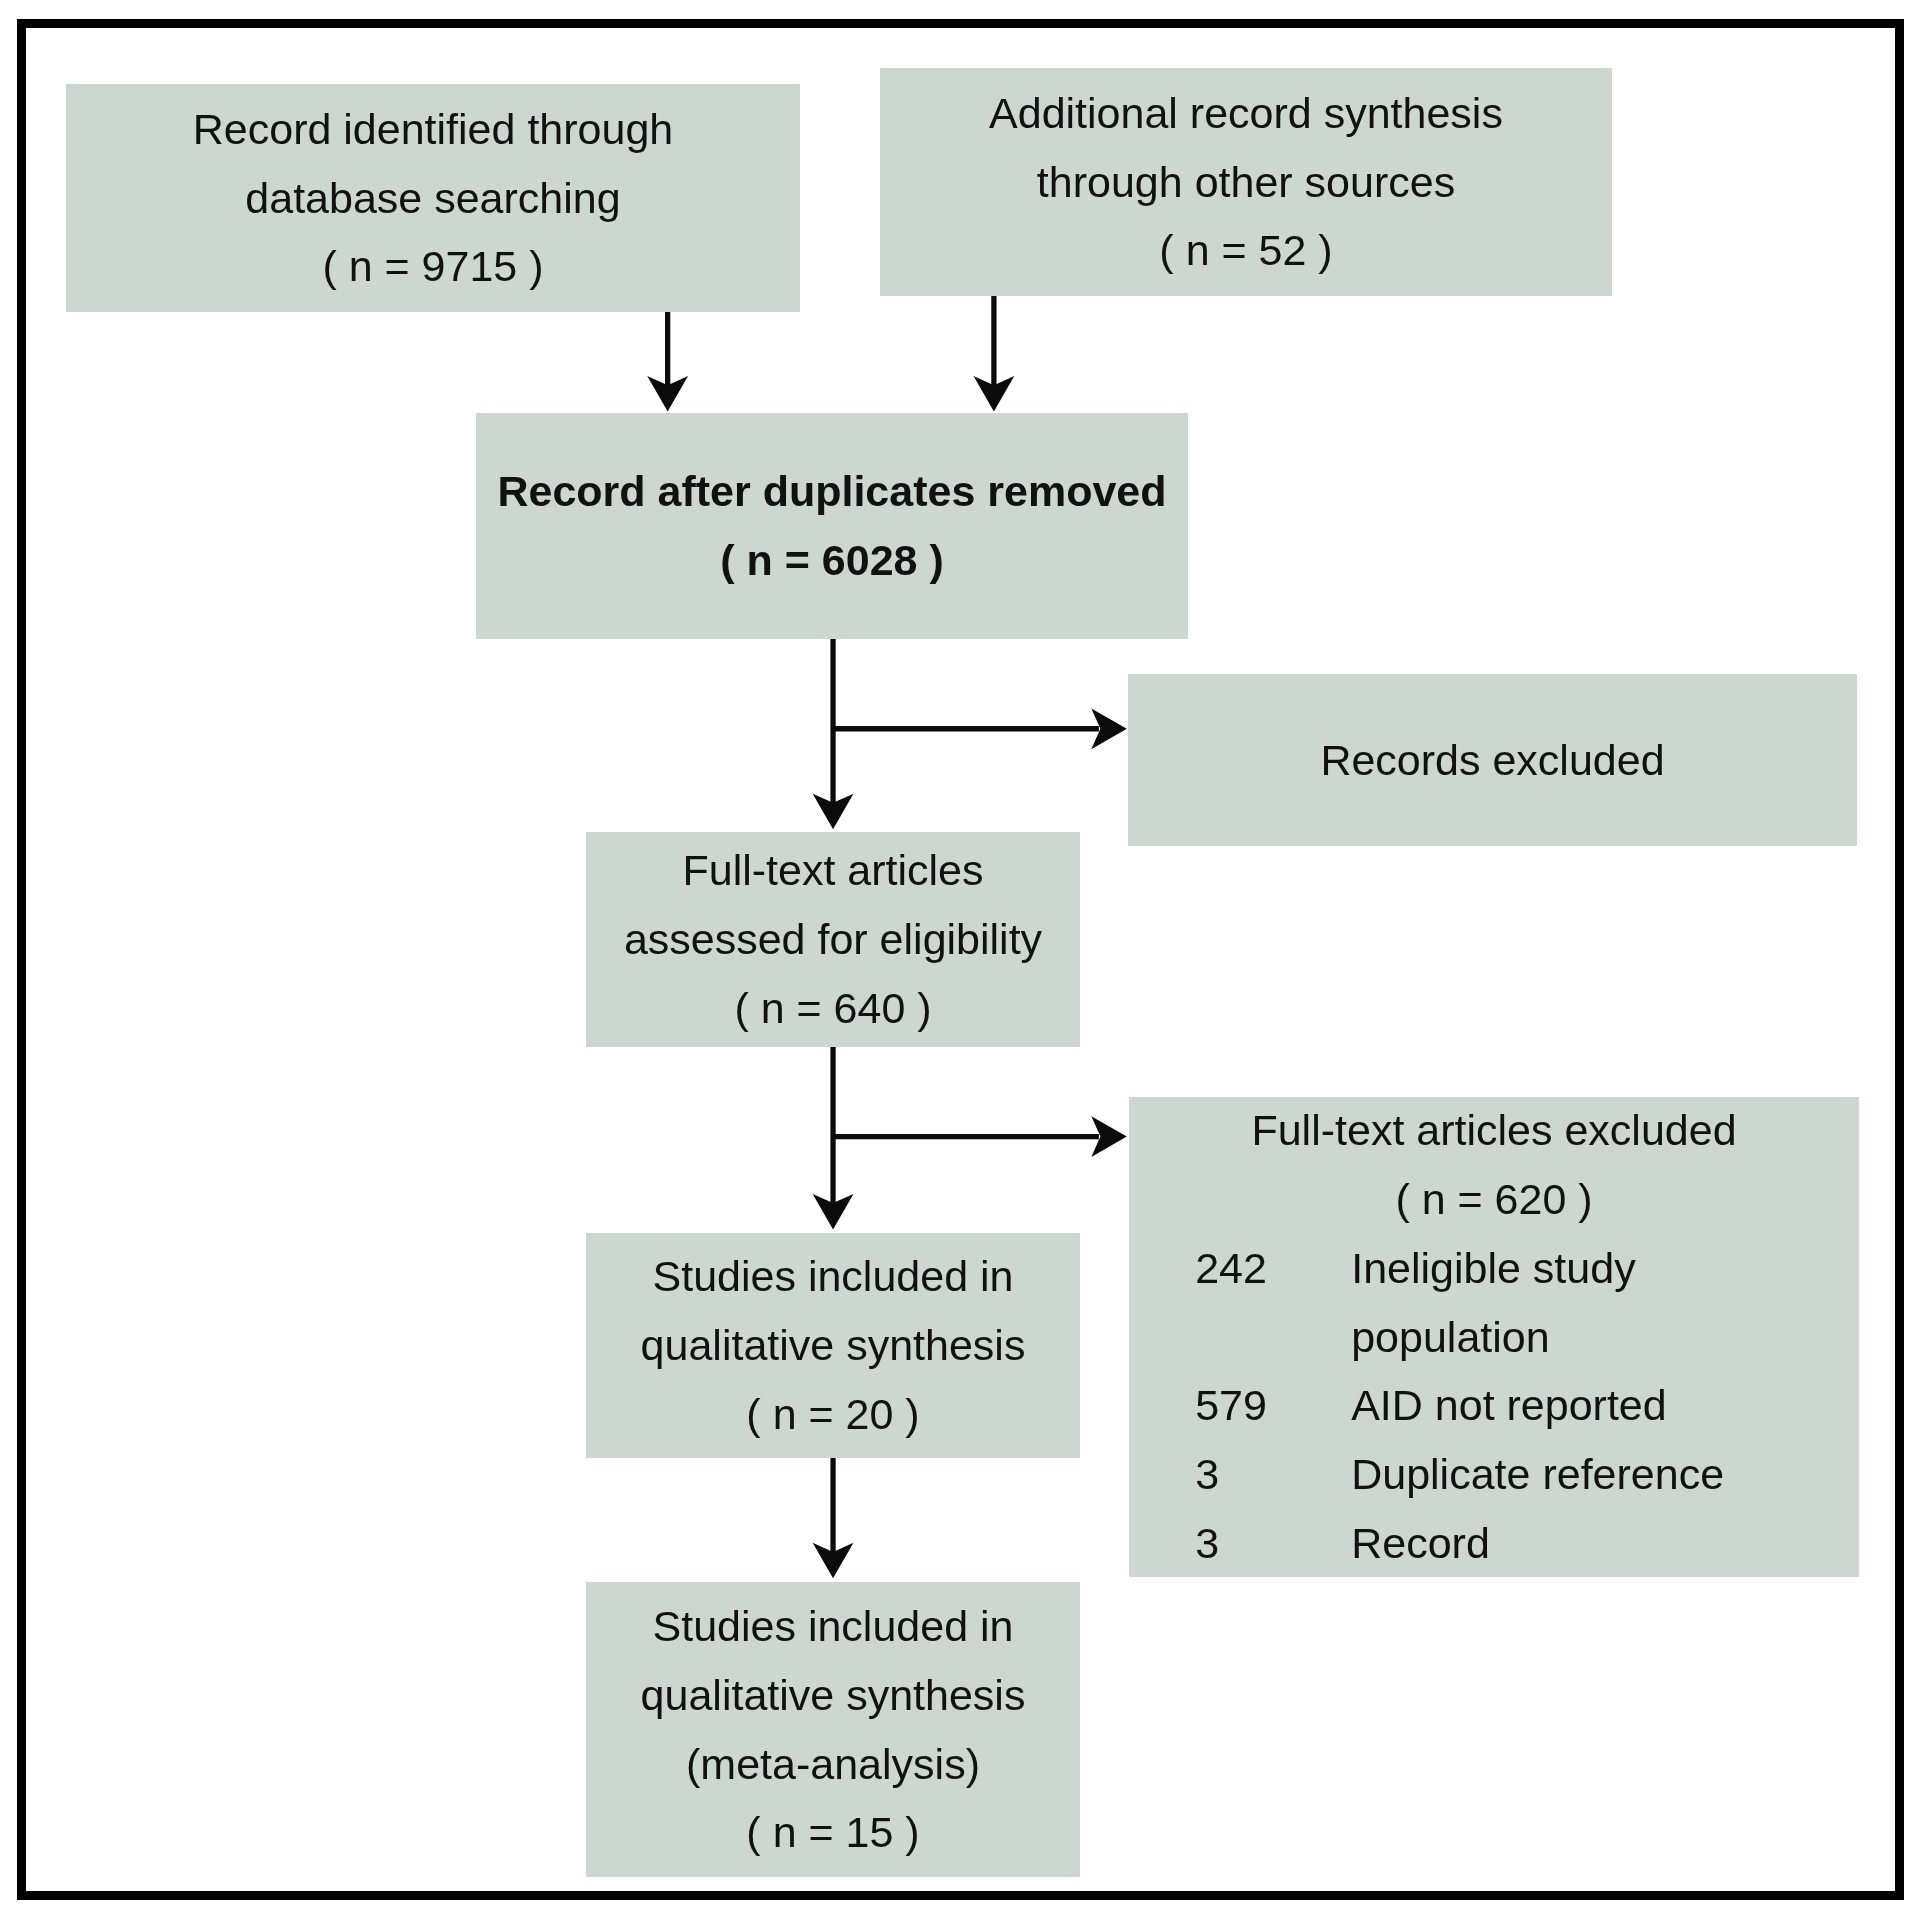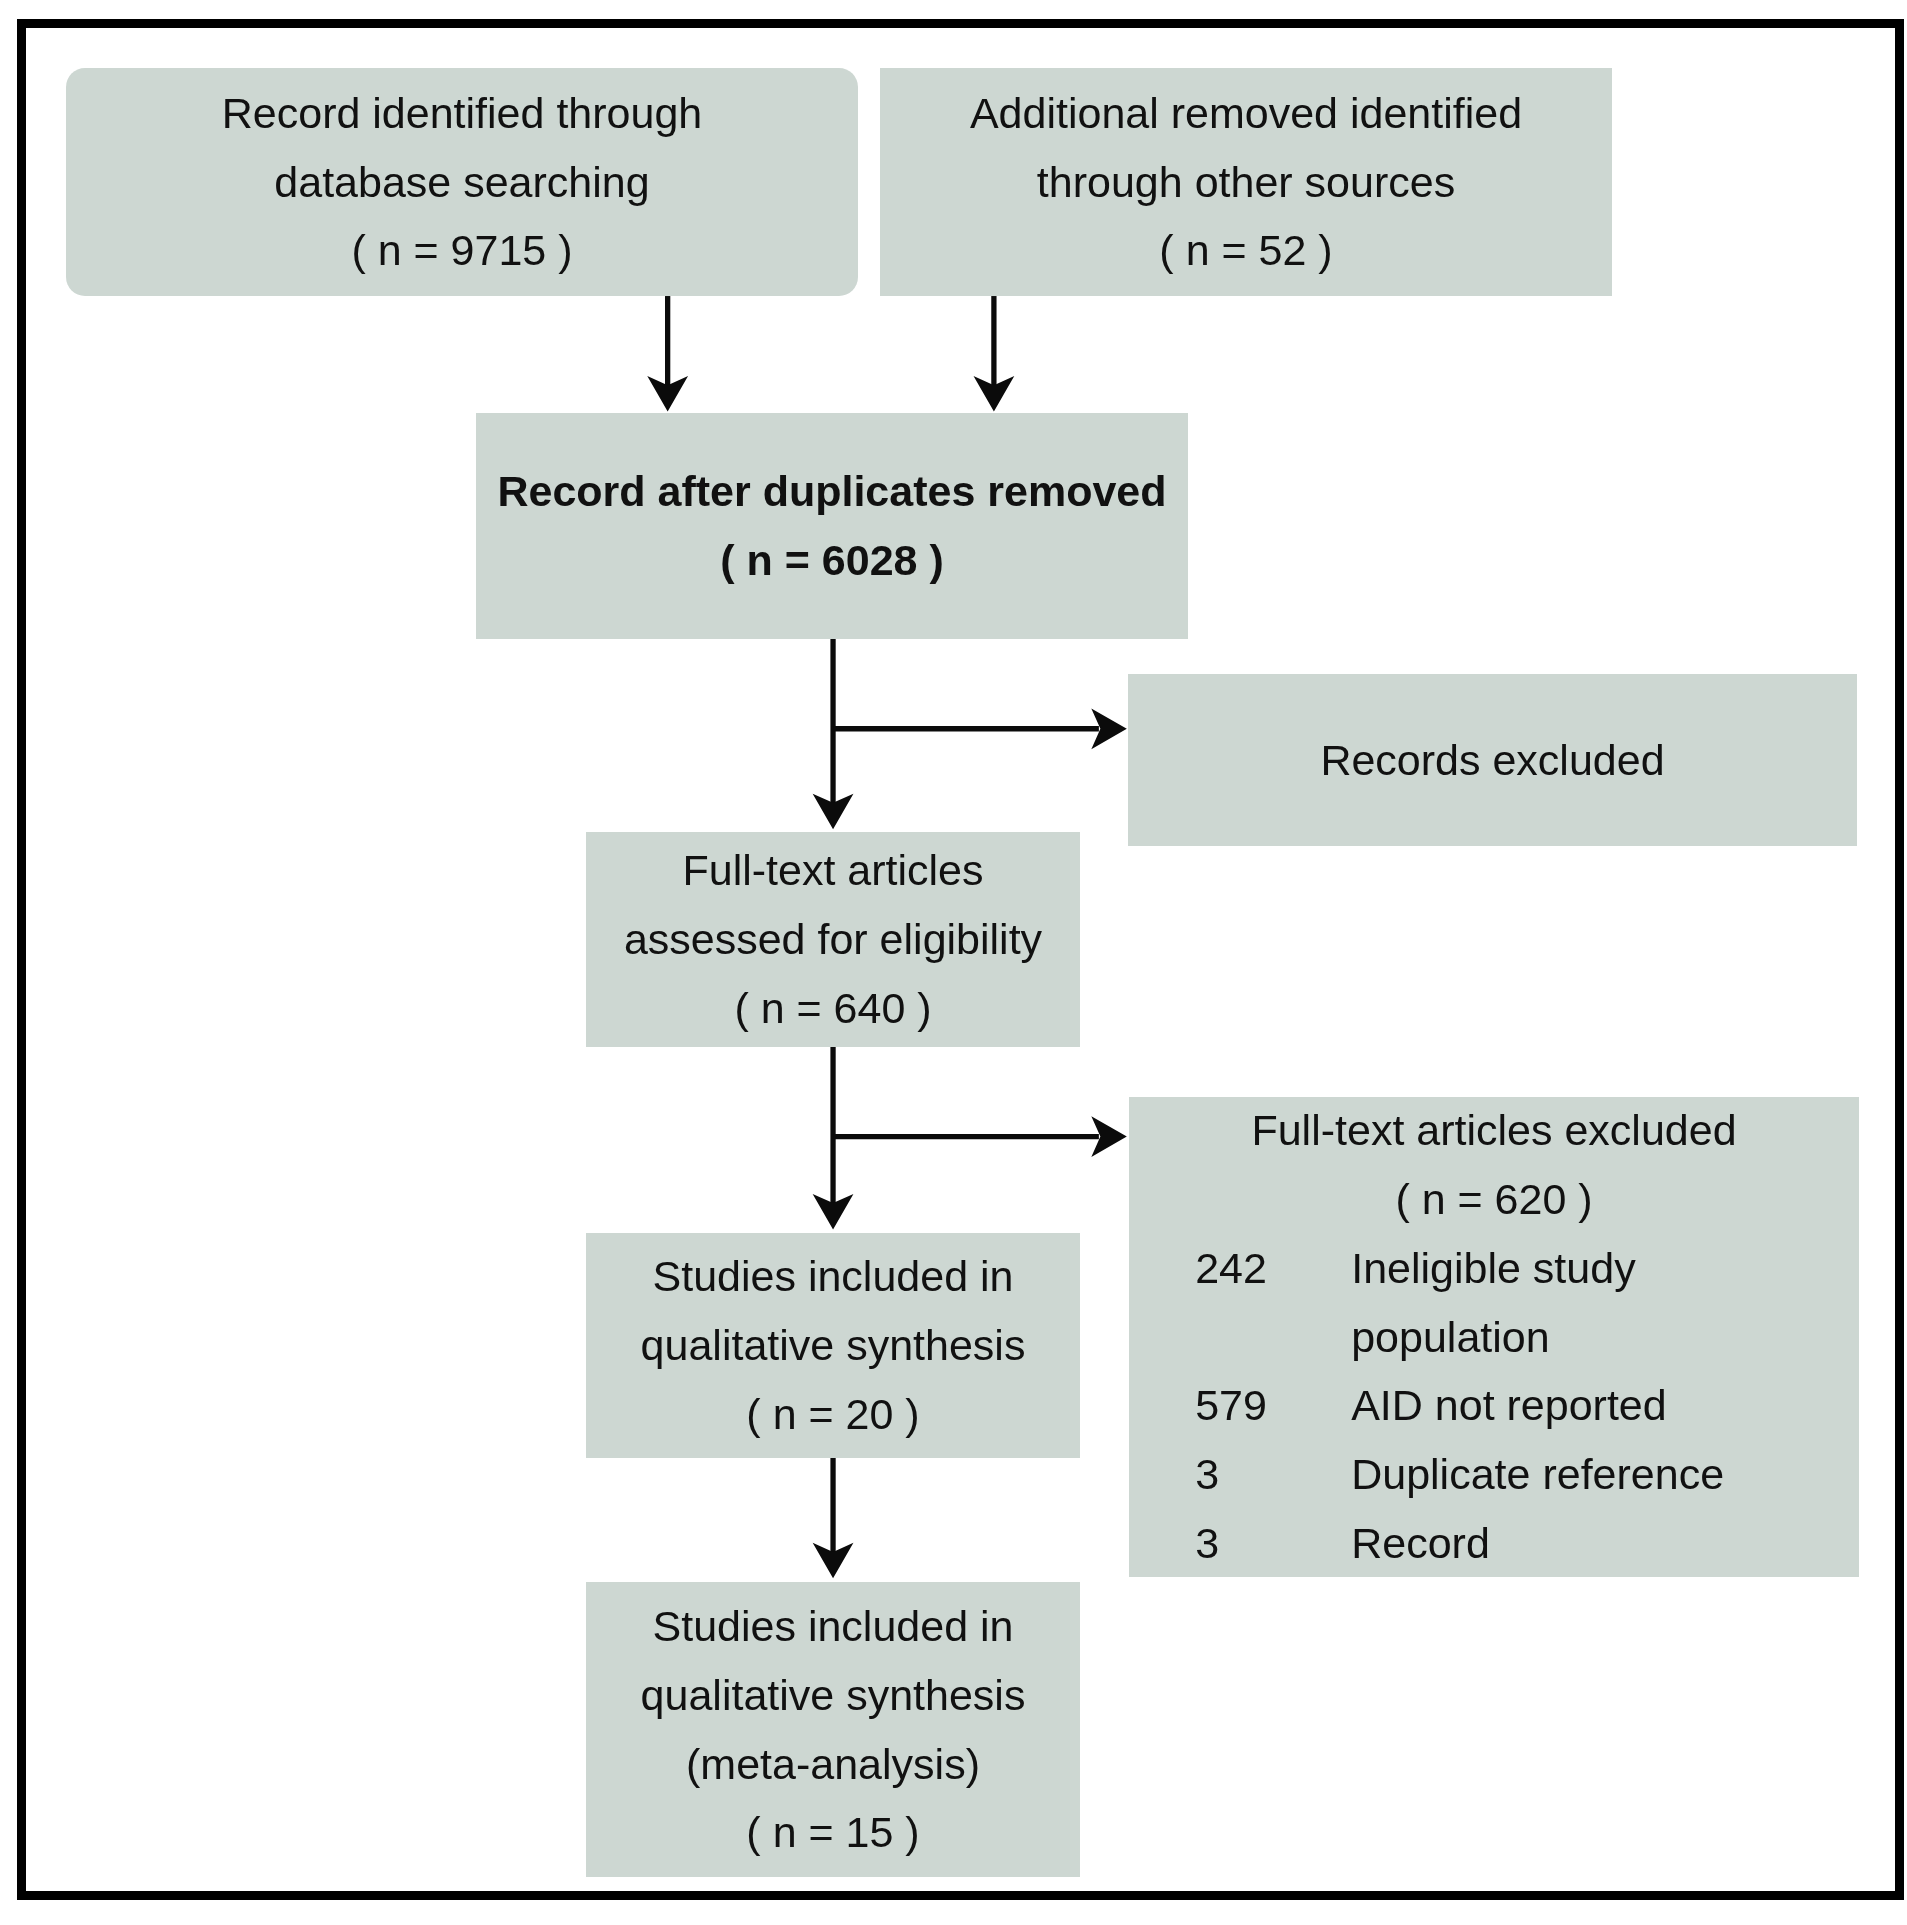--- a/index.html
+++ b/index.html
@@ -42,21 +42,21 @@
     align-items: center;
     justify-content: center;
     text-align: center;
     font-size: 43px;
     line-height: 1.6;
   }
   .box .bline {
     white-space: nowrap;
   }
   
-  .b-db        { left:  66px; top:   68px; width: 792px; height: 228px; border-radius: 19px; }
+  .b-db        { left:  66px; top:   84px; width: 734px; height: 228px; }
   .b-other     { left: 880px; top:   68px; width: 732px; height: 228px; }
   .b-dup       { left:  476px; top:  413px; width: 712px; height: 226px; font-weight: bold; }
   .b-recexcl   { left: 1128px; top:  674px; width: 729px; height: 172px; }
   .b-fulltext  { left:  586px; top: 832px; width: 494px; height: 215px; }
   .b-ftexcl    { left: 1129px; top: 1097px; width: 730px; height: 480px;
                  justify-content: center; }
   .b-qual      { left:  586px; top: 1233px; width: 494px; height: 225px; }
   .b-meta      { left:  586px; top: 1582px; width: 494px; height: 295px; }
 
   .ftexcl-title { width: 100%; text-align: center; }
@@ -138,21 +138,21 @@
     </g>
   </svg>
 
   <div class="box b-db">
     <div class="bline">Record identified through</div>
     <div class="bline">database searching</div>
     <div class="bline">( n = 9715 )</div>
   </div>
 
   <div class="box b-other">
-    <div class="bline">Additional removed identified</div>
+    <div class="bline">Additional record synthesis</div>
     <div class="bline">through other sources</div>
     <div class="bline">( n = 52 )</div>
   </div>
 
   <div class="box b-dup">
     <div class="bline">Record after duplicates removed</div>
     <div class="bline">( n = 6028 )</div>
   </div>
 
   <div class="box b-recexcl">

